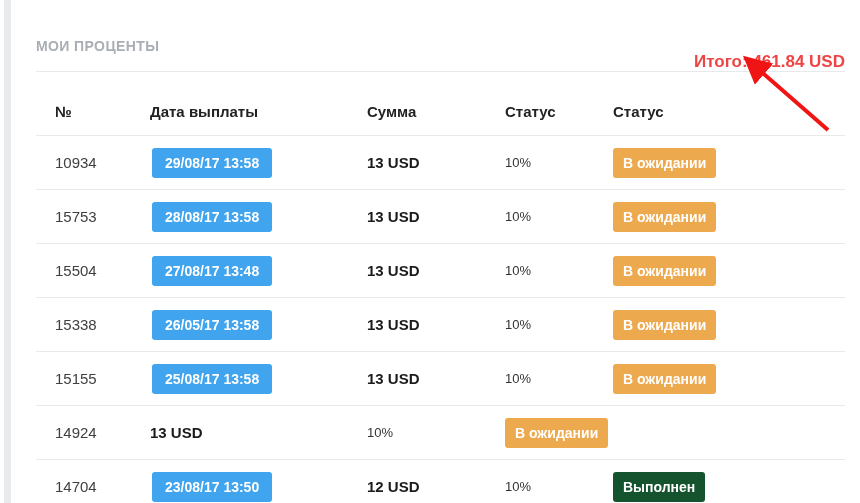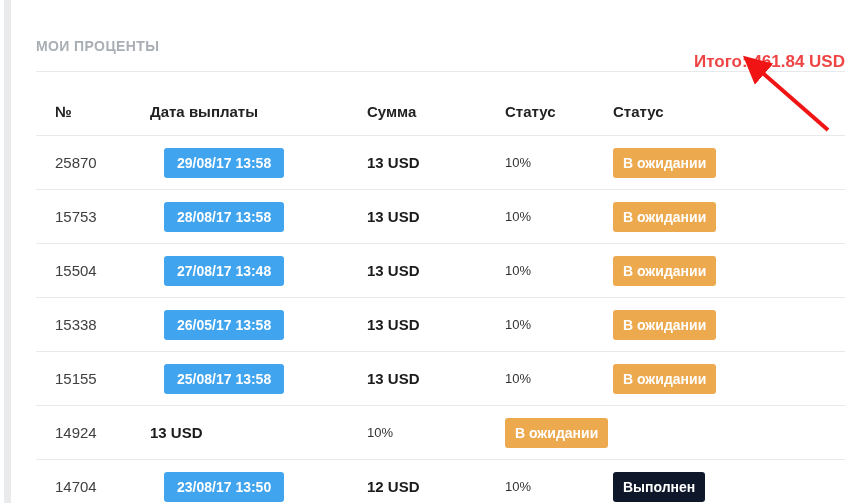--- a/index.html
+++ b/index.html
@@ -66,34 +66,34 @@
   .badge-date {
     display: inline-block;
     background: #41a4ee;
     color: #ffffff;
     font-size: 14px;
     font-weight: bold;
     height: 30px;
     line-height: 30px;
     padding: 0 13px;
     border-radius: 3px;
-    margin-left: 14px;
+    margin-left: 2px;
   }
   .badge-status {
     display: inline-block;
     color: #ffffff;
     font-size: 14px;
     font-weight: bold;
     height: 30px;
     line-height: 30px;
     padding: 0 10px;
     border-radius: 3px;
   }
   .st-pending { background: #eda94e; }
-  .st-done { background: #0f172a; }
+  .st-done { background: #14532d; }
   .arrow-svg {
     position: absolute;
     left: 700px; top: 40px;
     width: 160px; height: 100px;
     pointer-events: none;
   }
 </style>
 </head>
 <body>
 
@@ -112,21 +112,21 @@
   <div class="grid thead">
     <div class="th">№</div>
     <div class="th">Дата выплаты</div>
     <div class="th">Сумма</div>
     <div class="th">Статус</div>
     <div class="th">Статус</div>
   </div>
 
   <div>
       <div class="grid row">
-    <div class="cell-id">25870</div>
+    <div class="cell-id">10934</div>
     <div>
       <span class="badge-date">29/08/17 13:58</span>
     </div>
     <div class="cell-amount">13 USD</div>
     <div class="cell-rate">10%</div>
     <div>
       <span class="badge-status st-pending">В ожидании</span>
     </div>
   </div>
       <div class="grid row">

